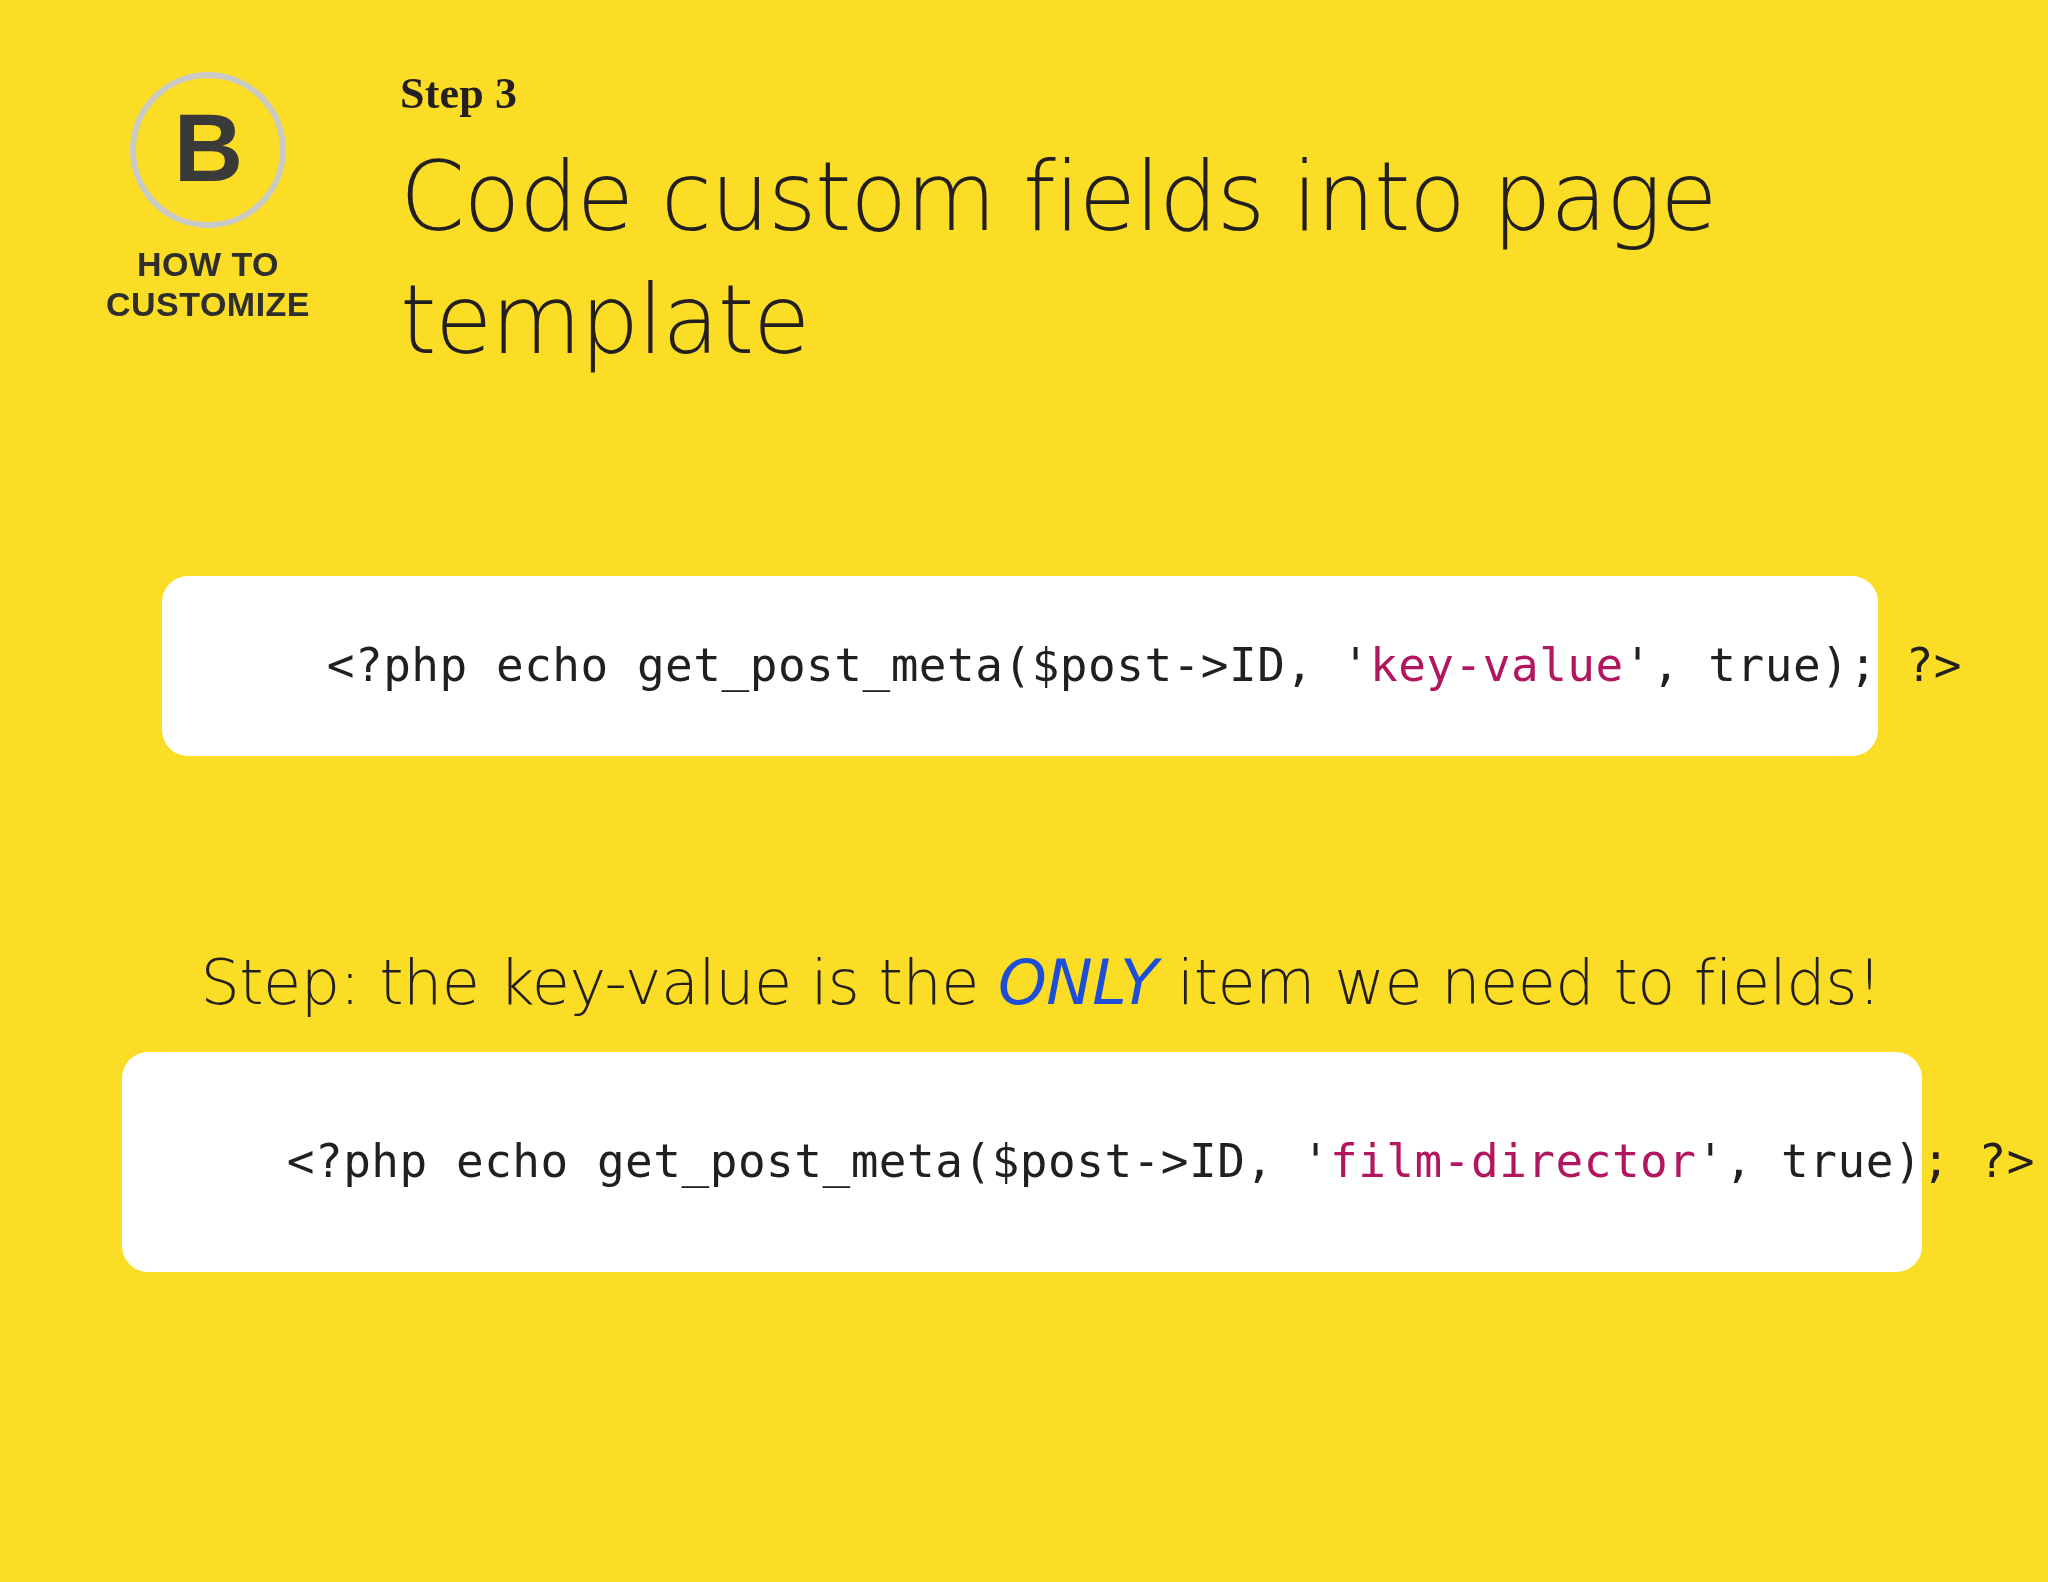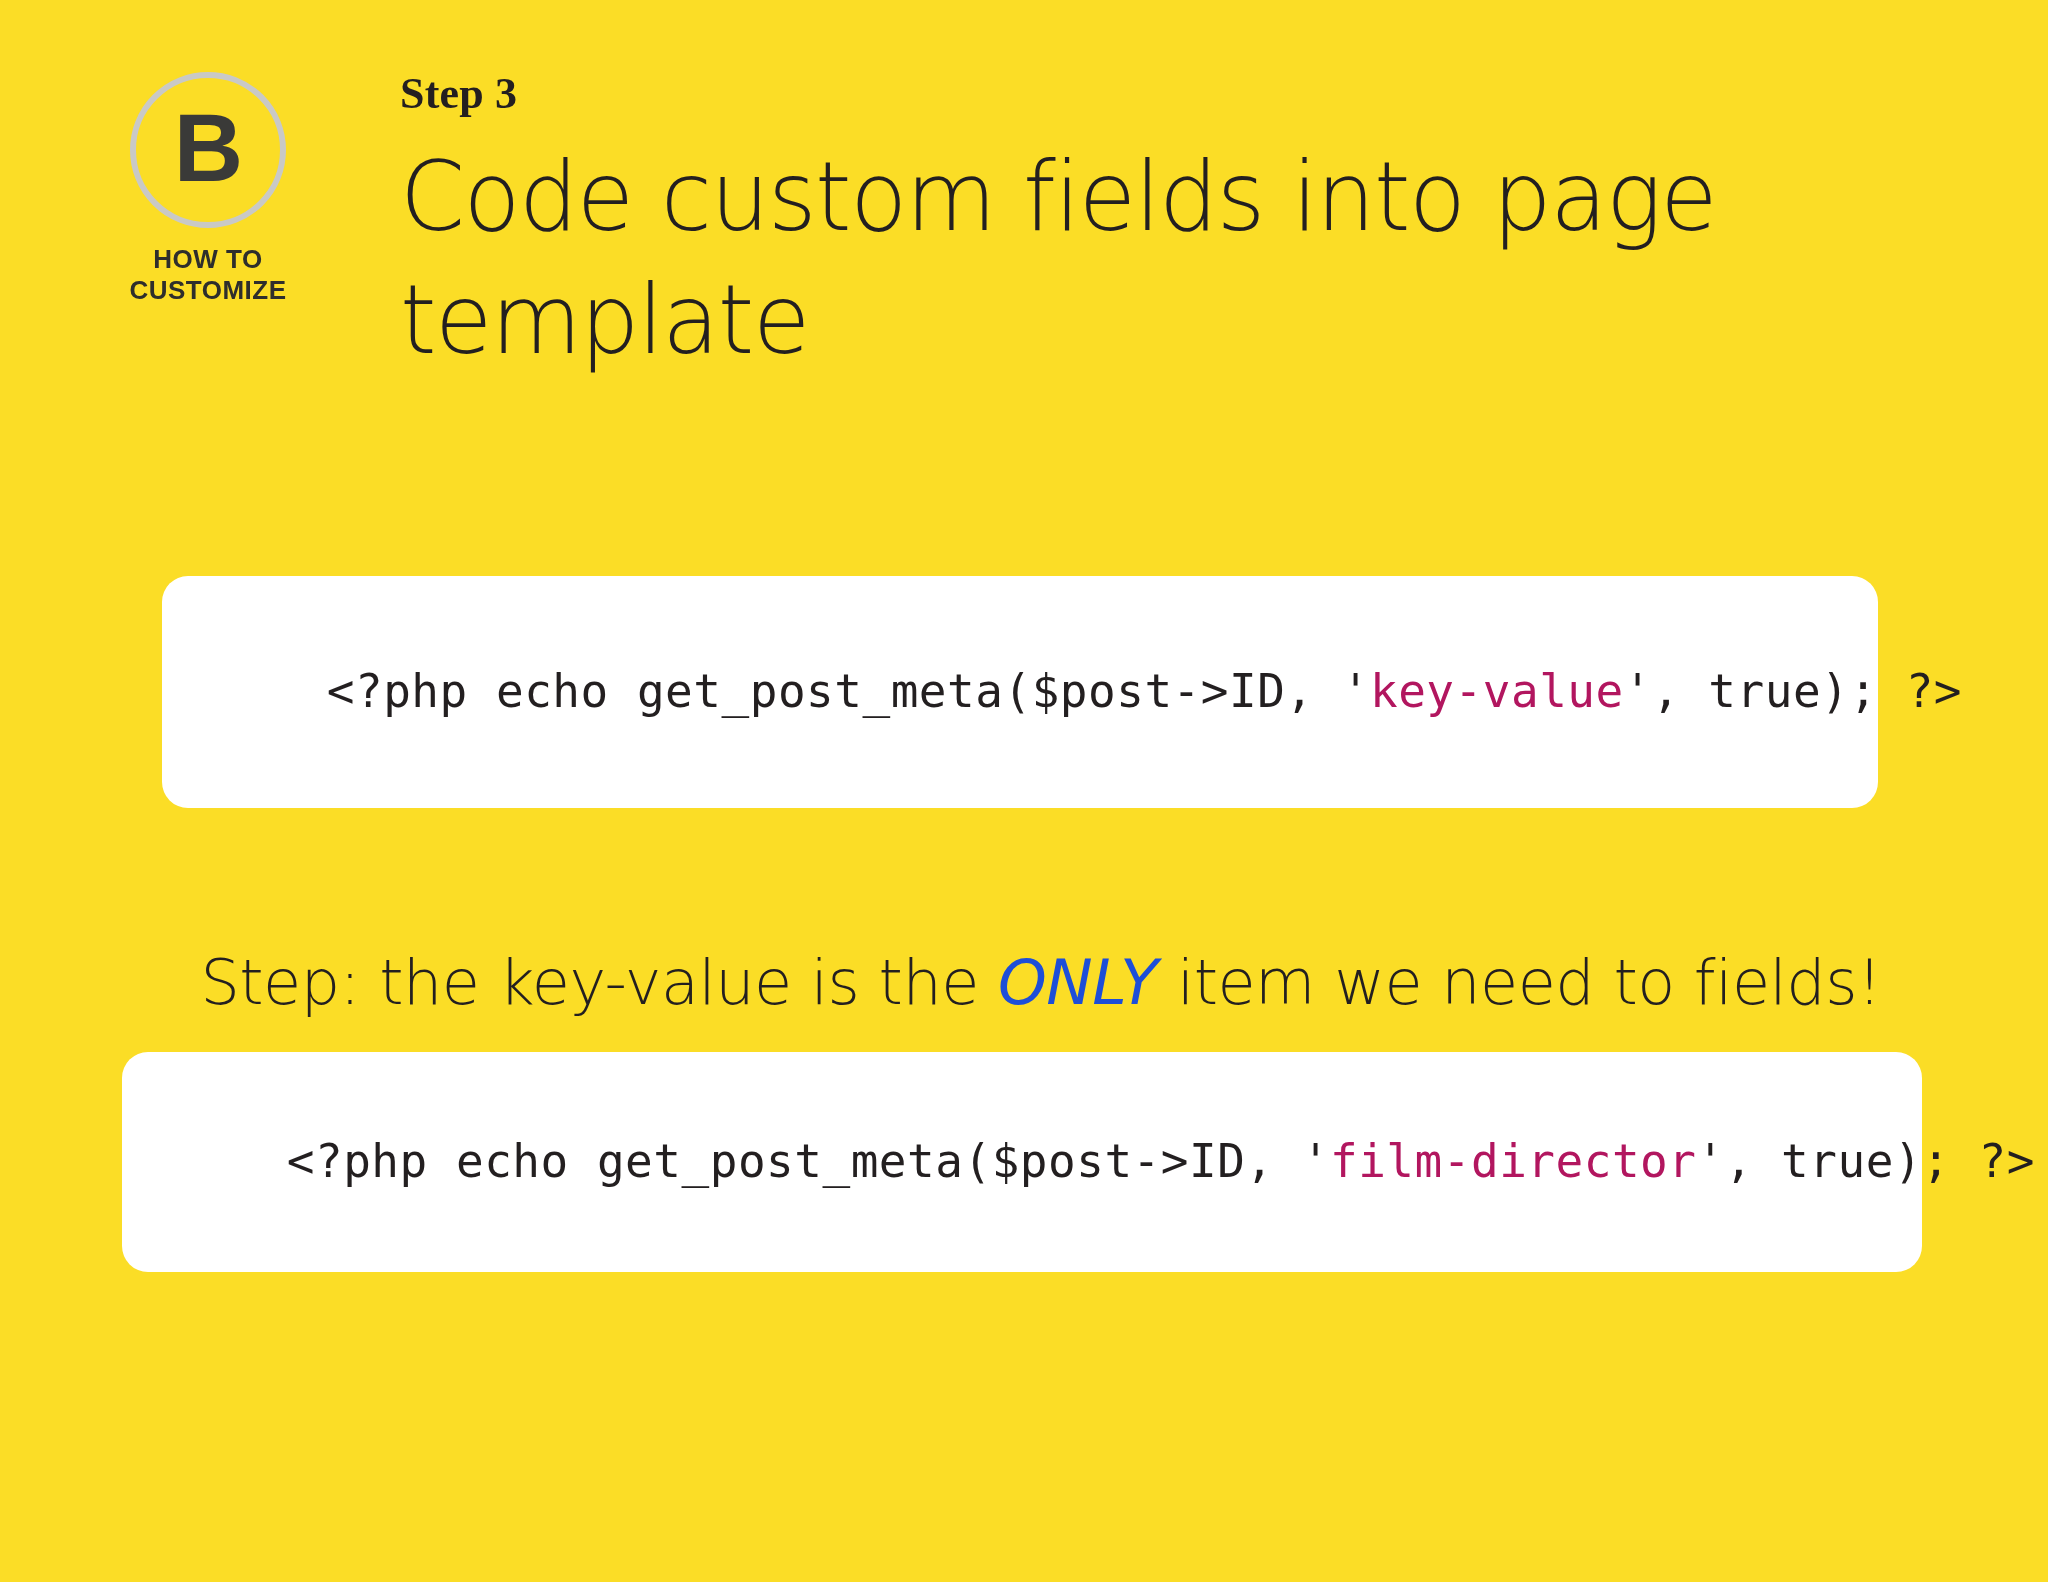--- a/index.html
+++ b/index.html
@@ -40,21 +40,21 @@
     font-size: 96px;
     line-height: 1;
     color: #3a3a38;
     letter-spacing: -1px;
     margin-top: -4px;
   }
   .brand-tagline {
     margin-top: 16px;
     font-family: "Liberation Sans", sans-serif;
     font-weight: bold;
-    font-size: 26px;
+    font-size: 34px;
     line-height: 1.18;
     letter-spacing: 0.5px;
     color: #2e2e2c;
   }
   .brand-tagline span {
     display: block;
   }
 
   
   .heading-block {
@@ -90,21 +90,21 @@
     background: #ffffff;
     border-radius: 26px;
     display: flex;
     align-items: center;
     box-sizing: border-box;
   }
   .code-card-1 {
     left: 162px;
     top: 576px;
     width: 1716px;
-    height: 232px;
+    height: 180px;
     padding-left: 52px;
   }
   .code-card-2 {
     left: 122px;
     top: 1052px;
     width: 1800px;
     height: 220px;
     padding-left: 52px;
   }
   .code-line {

